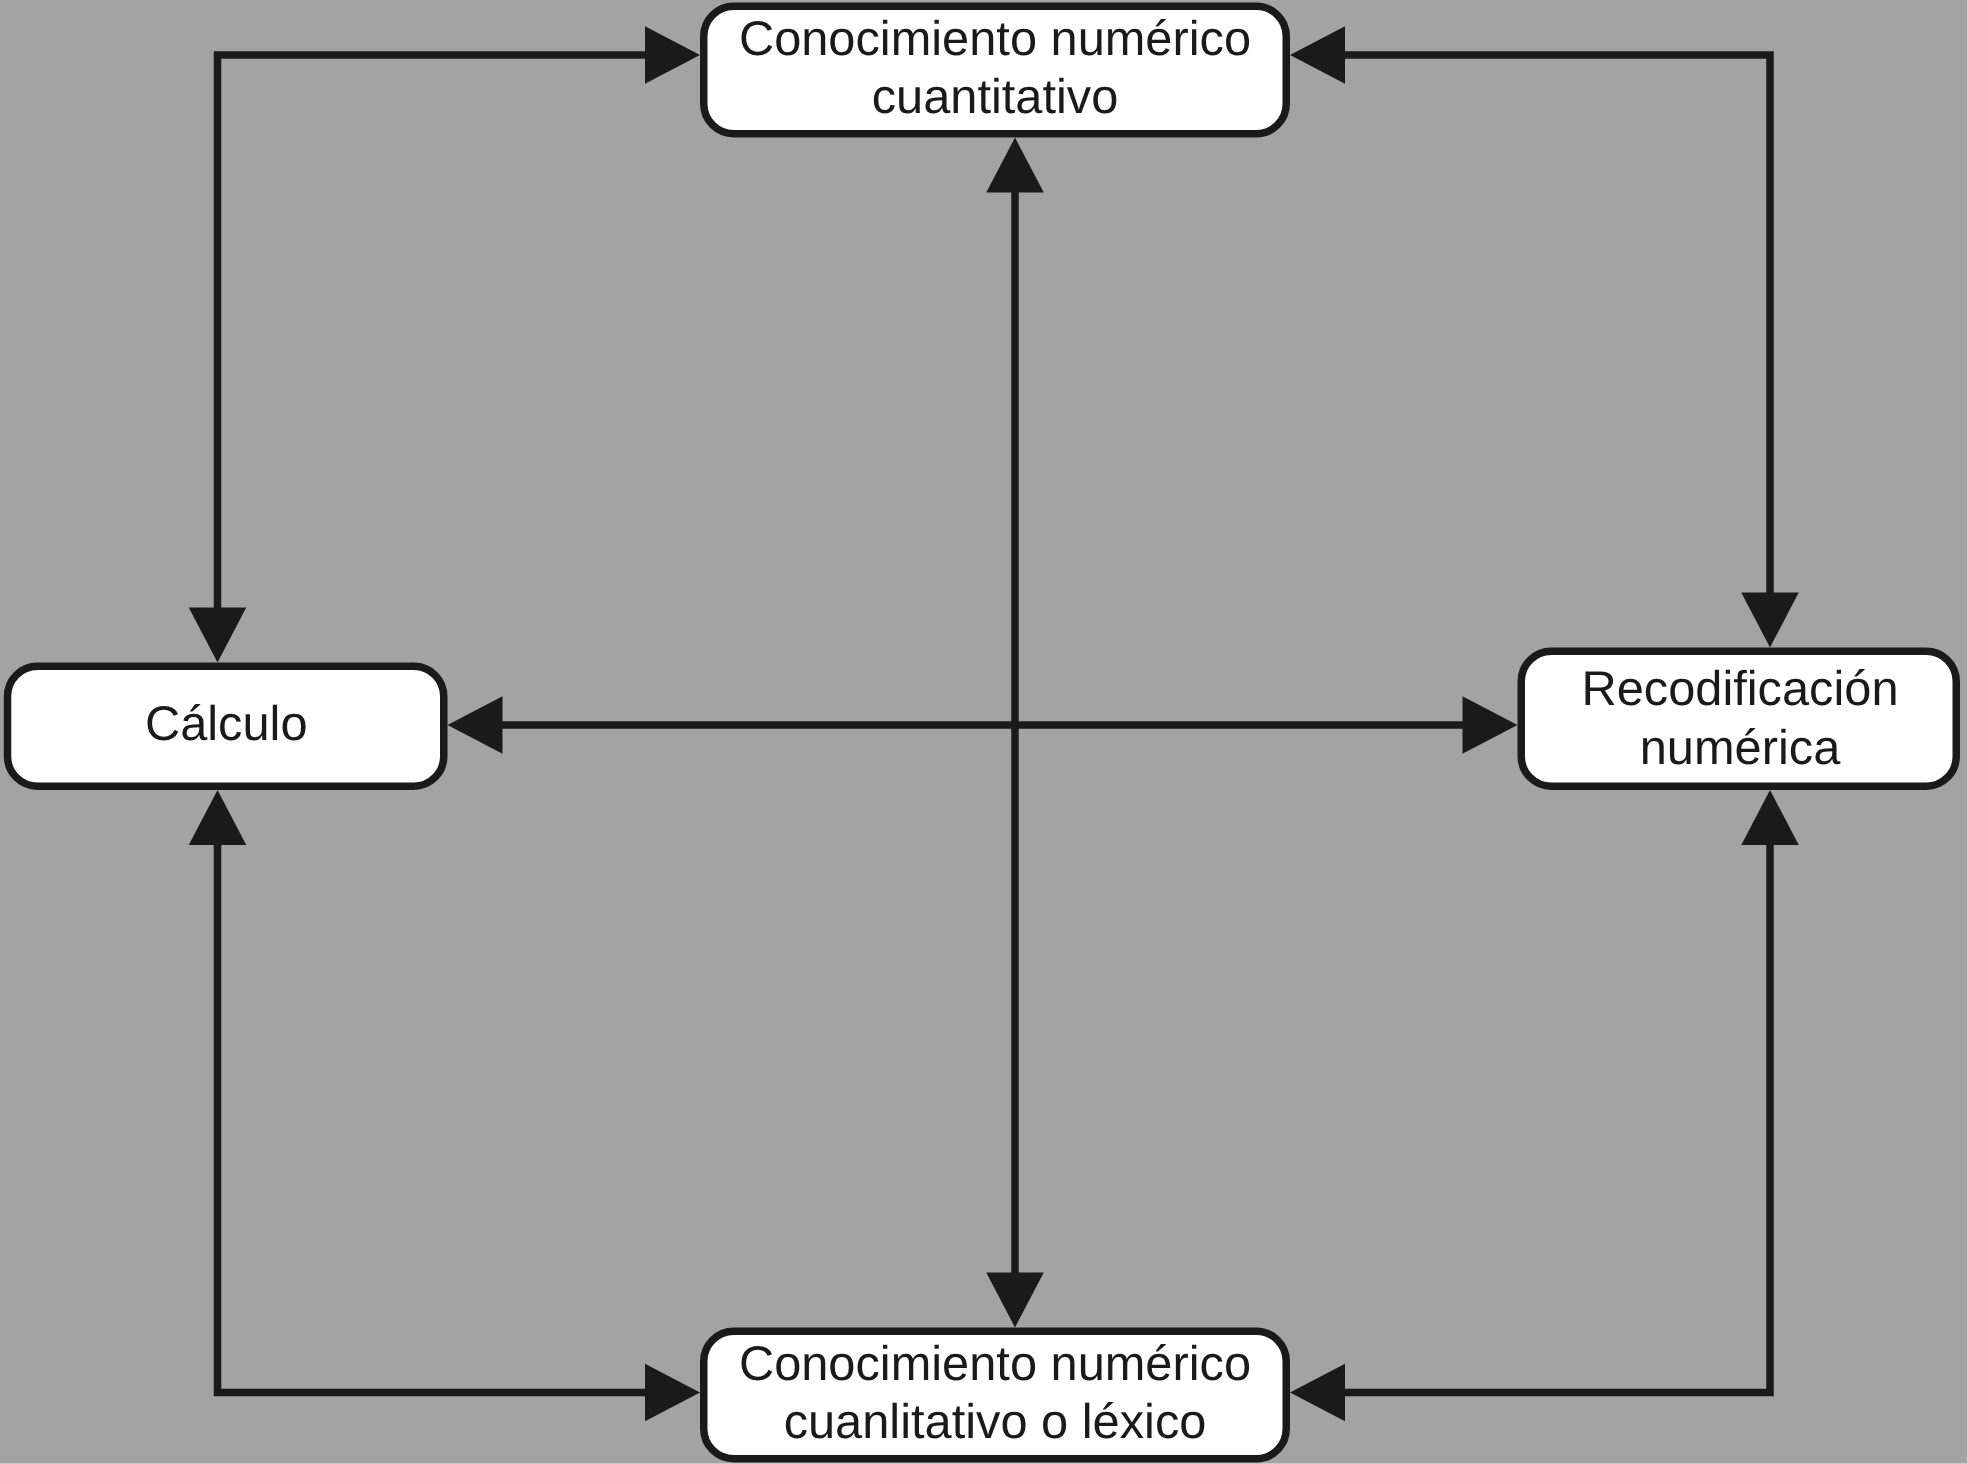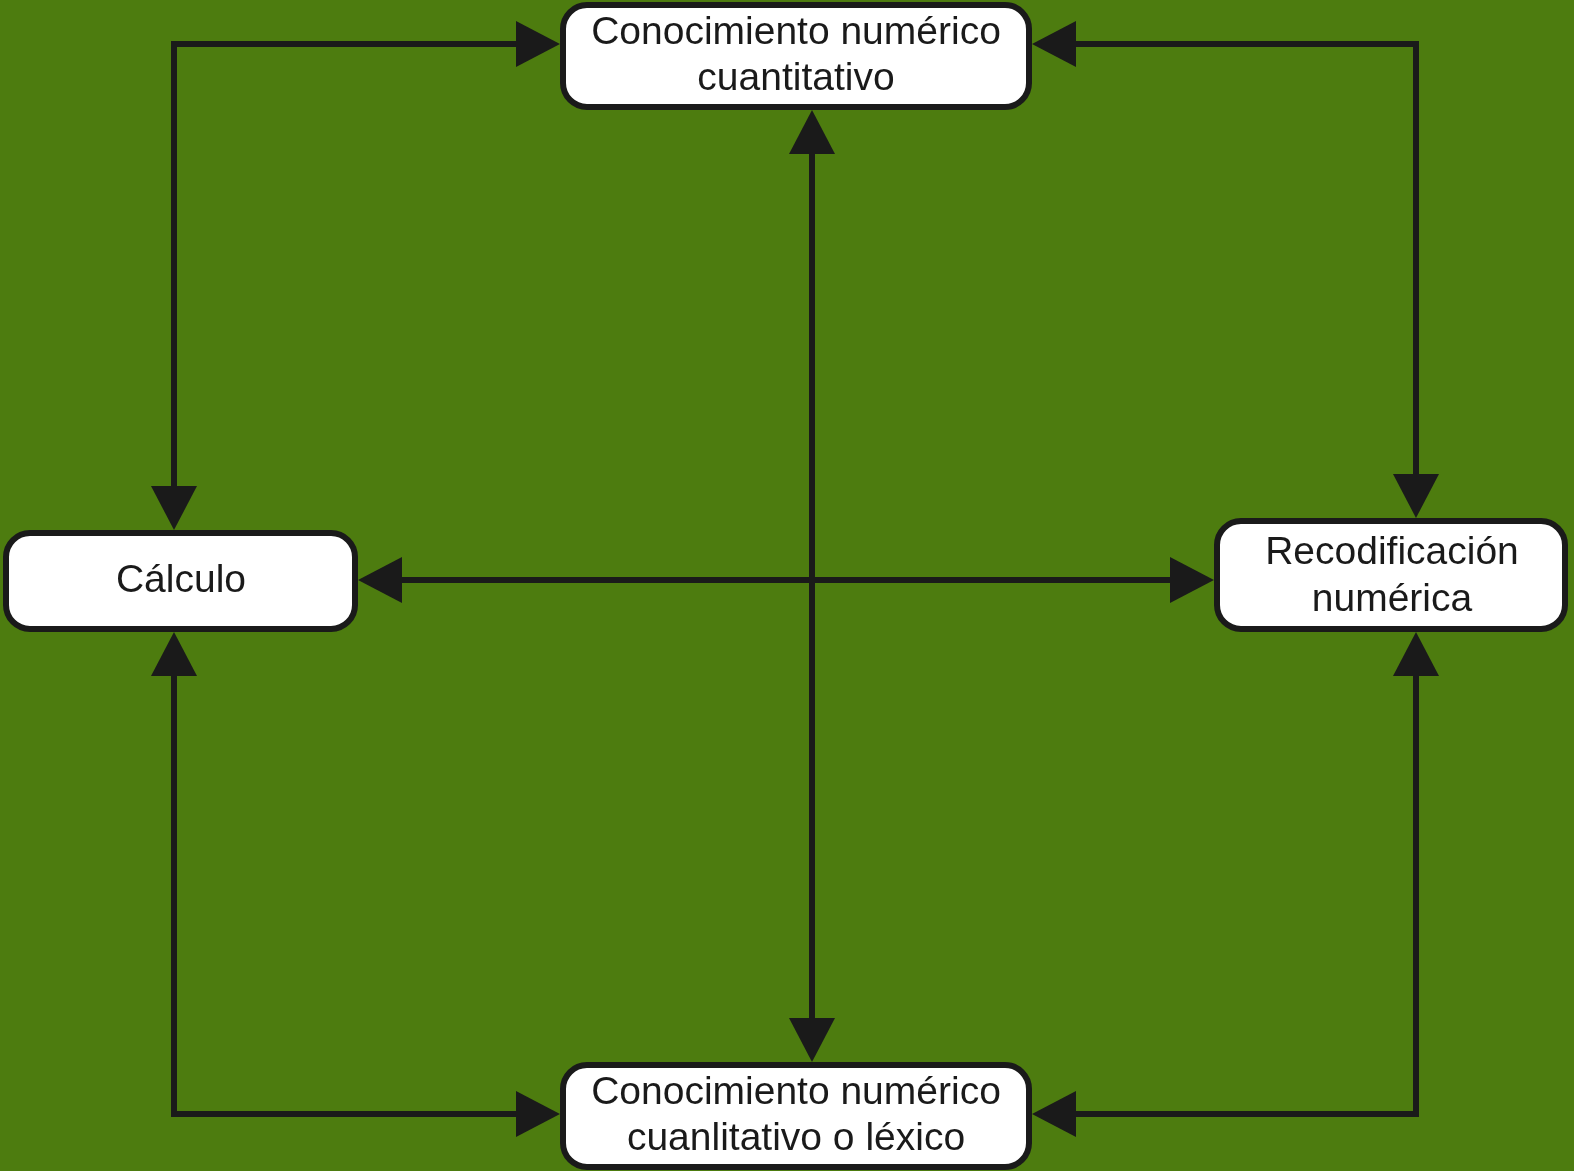--- a/index.html
+++ b/index.html
@@ -10,21 +10,21 @@
   body {
     width: 1574px;
     height: 1171px;
     overflow: hidden;
     font-family: "Liberation Sans", sans-serif;
   }
   #diagram-root {
     position: relative;
     width: 1574px;
     height: 1171px;
-    background: #4d7c0f;
+    background: #a3a3a3;
   }
   svg.diagram-canvas {
     display: block;
     width: 1574px;
     height: 1171px;
   }
   .node-shape {
     fill: #ffffff;
     stroke: #1a1a1a;
     stroke-width: 6;

